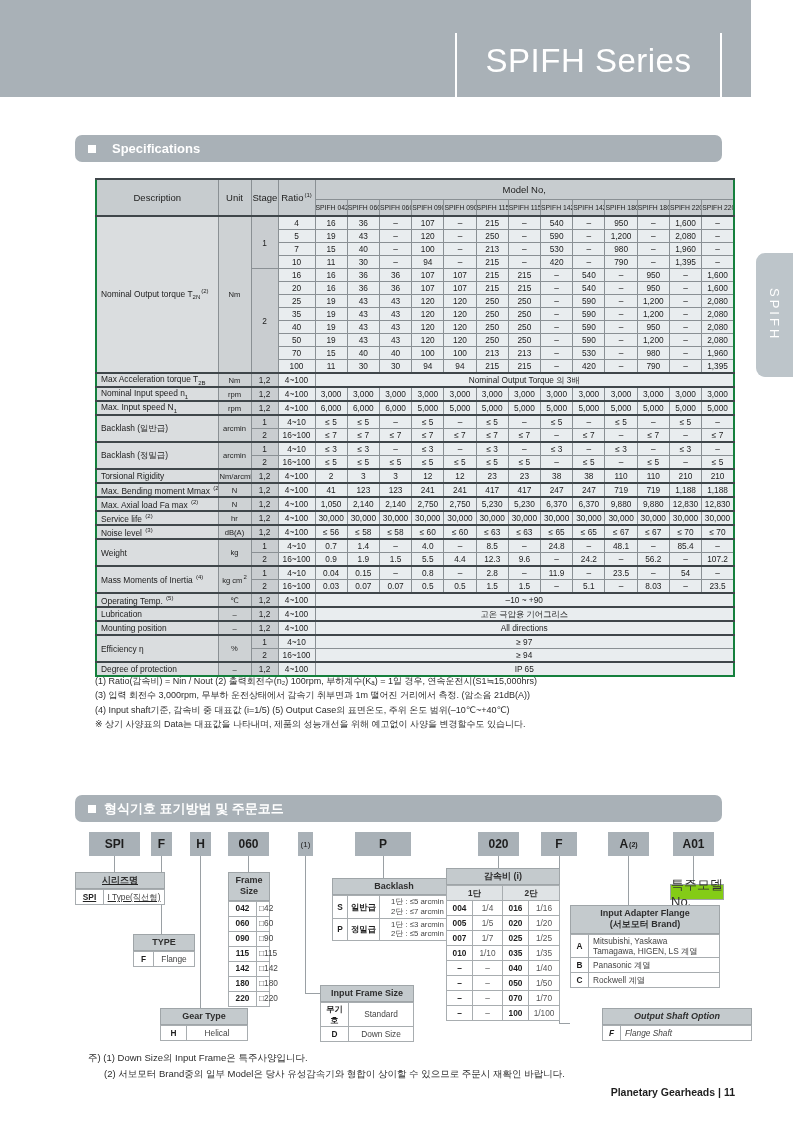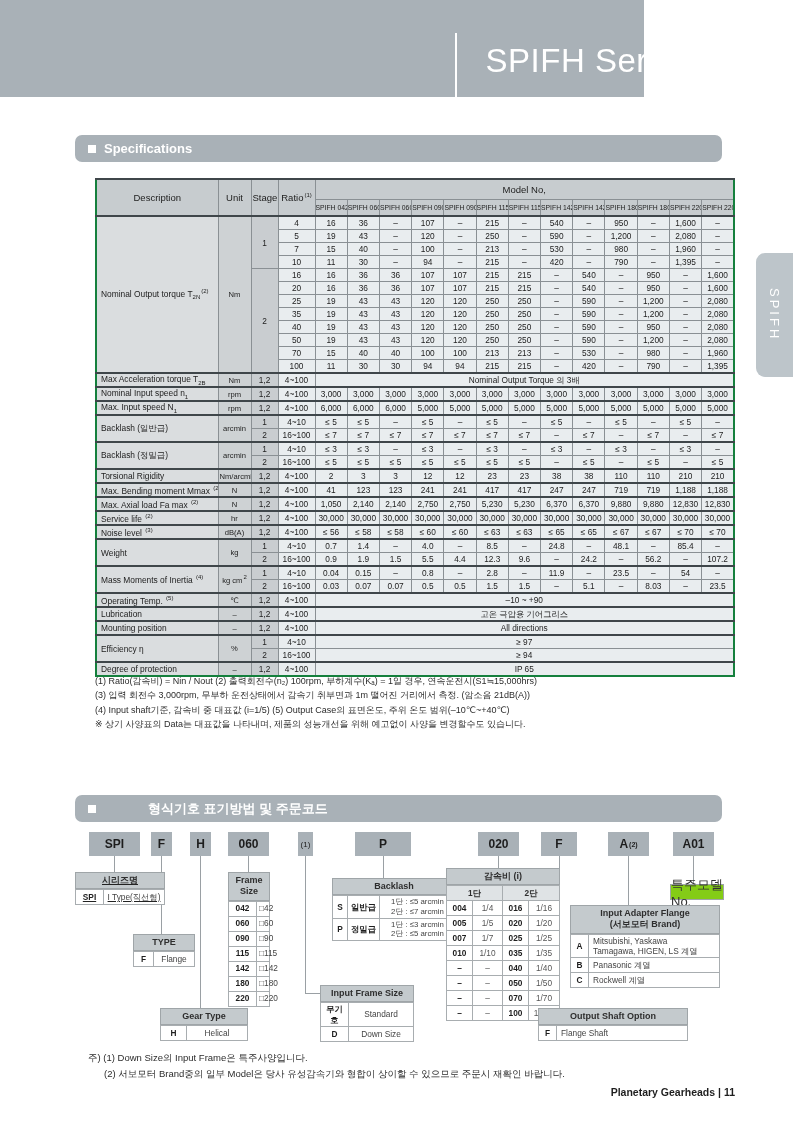--- a/index.html
+++ b/index.html
@@ -1,34 +1,34 @@
 <!DOCTYPE html>
 <html><head>
 <meta charset="utf-8">
 <style>
   html,body{margin:0;padding:0;background:#fff;}
   .page{position:relative;width:793px;height:1121px;background:#fff;overflow:hidden;
         font-family:"Liberation Sans","DejaVu Sans",sans-serif;color:#222;}
 
   
-  .banner{position:absolute;left:0;top:0;width:644px;height:97px;background:#a9b1b7;}
+  .banner{position:absolute;left:0;top:0;width:751px;height:97px;background:#a9b1b7;}
   .banner .vline{position:absolute;top:33px;width:2px;height:64px;background:#fff;}
   .vline-l{left:455px;} .vline-r{left:720px;}
   .banner-title{position:absolute;left:457px;top:42px;width:263px;text-align:center;
         color:#fff;font-size:33px;font-weight:500;letter-spacing:0.5px;white-space:nowrap;}
 
   
   .side-tab{position:absolute;left:756px;top:253px;width:37px;height:124px;background:#bdc5ca;
         border-radius:9px 0 0 9px;display:flex;align-items:center;justify-content:center;}
   .side-tab span{writing-mode:vertical-rl;color:#fff;font-size:13px;letter-spacing:3px;font-weight:500;}
 
   
   .section-bar{position:absolute;left:75px;width:647px;height:27px;background:#a9b1b7;
         border-radius:7px;display:flex;align-items:center;color:#fff;}
-  .bar-spec{top:135px;} .bar-code{top:795px;gap:44px;}
+  .bar-spec{top:135px;gap:8px;} .bar-code{top:795px;}
   .bar-bullet{display:inline-block;width:8px;height:8px;background:#fff;margin:0 8px 0 13px;}
   .bar-label{font-size:13px;font-weight:700;}
 
   
   .st{position:absolute;left:95px;top:178px;width:640px;border-collapse:collapse;
       table-layout:fixed;border:2px solid #15803d;}
   .st td{border:1px solid #8a9094;text-align:center;font-size:8.3px;color:#222;
       height:12px;padding:0 1px;overflow:hidden;white-space:nowrap;}
   .st td.h1{background:#c7cccf;font-size:9.5px;height:19px;}
   .st td.h2{background:#c7cccf;font-size:6.8px;height:15px;padding:0;}
@@ -927,21 +927,21 @@
             <td>Panasonic 계열</td>
           </tr>
           <tr>
             <td>C</td>
             <td>Rockwell 계열</td>
           </tr>
         </tbody>
       </table>
   </div>
 
-  <div class="ot-wrap" style="left:538px;top:1008px;width:150px;">
+  <div class="ot-wrap" style="left:602px;top:1008px;width:150px;font-style:italic;">
     <div class="ot-title">Output Shaft Option</div>
     <table class="ot os">
       <colgroup>
           <col style="width:18px">
           <col>
         </colgroup>
     <tbody>
           <tr>
             <td>F</td>
             <td>Flange Shaft</td>

